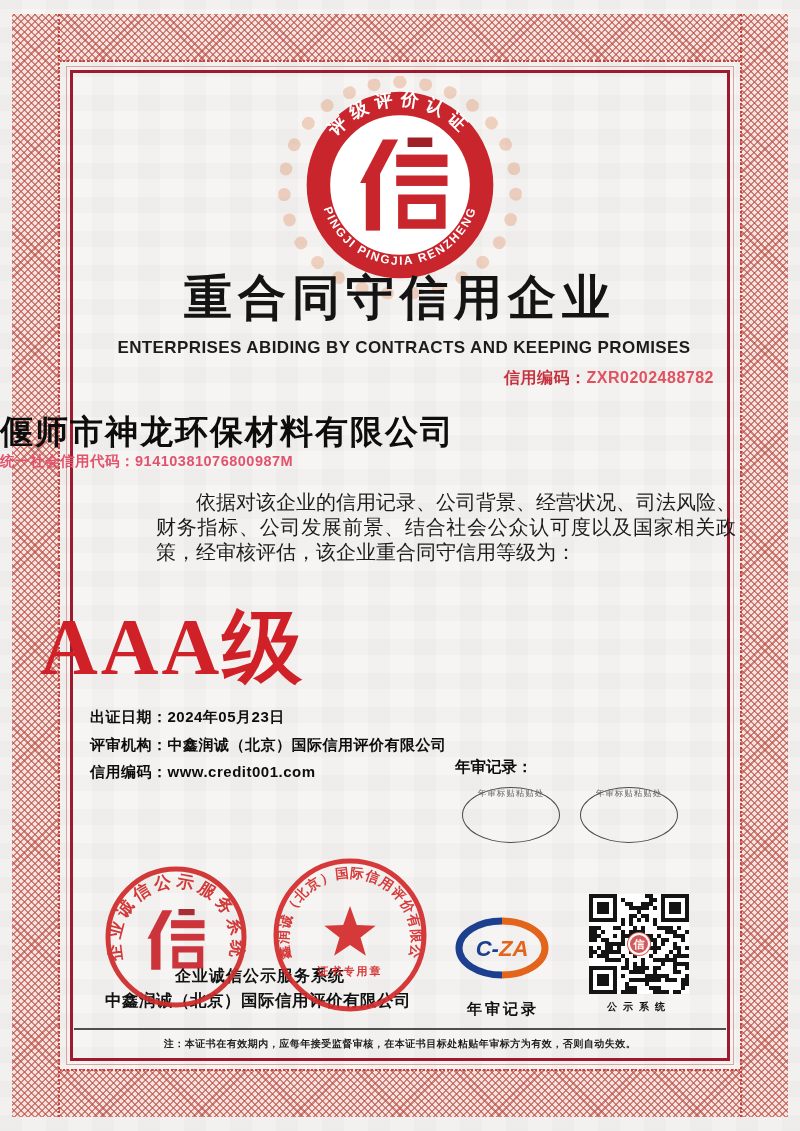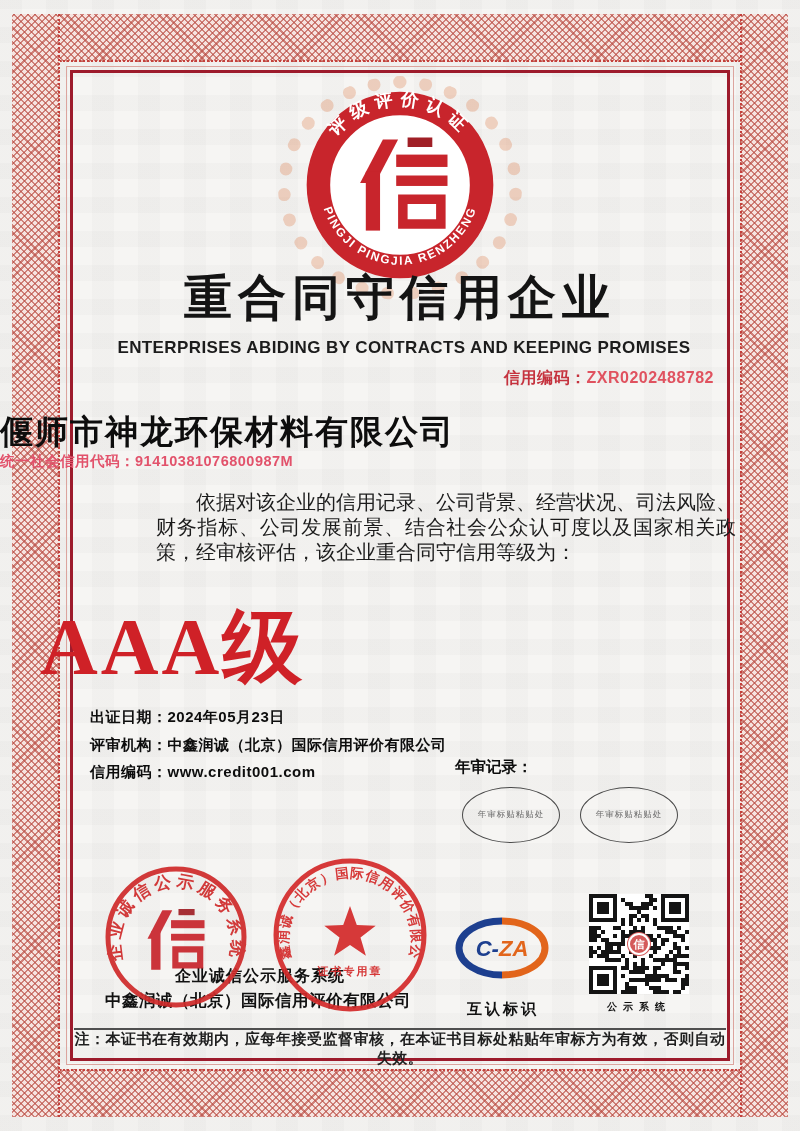--- a/index.html
+++ b/index.html
@@ -68,21 +68,21 @@
     font-family:"Liberation Serif","DejaVu Serif",serif; font-weight:bold;
     font-size:80px; letter-spacing:3px; color:#cf2127;padding-left:40px;
   }
   
   .info { position:absolute; left:90px; top:708px; font-size:15px; font-weight:bold; color:#0d0d0d; }
   .info .row { height:27.5px; letter-spacing:.5px; }
   
   .ar-label { position:absolute; left:455px; top:757px; font-size:15.5px; font-weight:bold; color:#0d0d0d;text-align:center; }
   .oval {
     position:absolute; top:787px; width:98px; height:56px; border:1.5px solid #4a4a4a;
-    border-radius:50%; display:flex; align-items:center; justify-content:center;
+    border-radius:50%; display:flex; align-items:flex-start; justify-content:center;
     font-size:8.5px; color:#666; letter-spacing:1px;
   }
   .oval1 { left:462px; } .oval2 { left:580px; }
   
   .footer-line1 { position:absolute; left:100px; width:320px; top:966px; text-align:center;
     font-weight:bold; font-size:16px; color:#111; letter-spacing:1px; }
   .footer-line2 { position:absolute; left:58px; width:400px; top:990px; text-align:center;
     font-weight:bold; font-size:16.5px; color:#111; letter-spacing:.5px; }
   .left-seal  { position:absolute; left:103px; top:864px; width:146px; height:146px; opacity:.92; }
   .right-seal { position:absolute; left:271px; top:856px; width:158px; height:158px; opacity:.92; }
@@ -90,21 +90,21 @@
   .cza-label { position:absolute; left:448px; width:110px; top:1000px; text-align:center;
     font-weight:bold; font-size:15px; letter-spacing:3px; color:#111; }
   .qr { position:absolute; left:589px; top:894px; width:100px; height:100px; background:#fff; }
   .qr-logo { position:absolute; left:39px; top:39px; width:22px; height:22px; border-radius:50%;
     background:#d45a5a; border:2px solid #fff; box-shadow:0 0 0 1px #d45a5a;
     display:flex; align-items:center; justify-content:center; color:#fff; font-size:11px; font-weight:bold; }
   .qr-label { position:absolute; left:578px; width:122px; top:1000px; text-align:center;
     font-weight:bold; font-size:10px; letter-spacing:6px; color:#111; }
   .note {
     position:absolute; left:74px; right:74px; top:1028px; border-top:2px solid #4f4f4f;
-    padding-top:0; text-align:center; font-weight:bold; font-size:15px; color:#1f1f1f; letter-spacing:.5px;
+    padding-top:7px; text-align:center; font-weight:bold; font-size:10px; color:#1f1f1f; letter-spacing:.5px;
   }
 </style>
 </head>
 <body>
 
 <div class="page">
 
   <div class="band band-top"></div>
   <div class="band band-bottom"></div>
   <div class="band band-left"></div>
@@ -190,21 +190,21 @@
     <text x="79" y="119" text-anchor="middle" fill="#d42a2a" font-size="11" font-weight="bold" letter-spacing="2">证书专用章</text>
   </svg>
 
   <svg class="cza" viewBox="0 0 96 64">
     <path d="M48 5 A43 27 0 0 0 48 59" fill="none" stroke="#1d3f8f" stroke-width="7"></path>
     <path d="M48 5 A43 27 0 0 1 48 59" fill="none" stroke="#e2651b" stroke-width="7"></path>
     <text x="48" y="40" text-anchor="middle" font-size="22" font-weight="bold" font-style="italic">
       <tspan fill="#1d3f8f">C-</tspan><tspan fill="#e2651b">ZA</tspan>
     </text>
   </svg>
-  <div class="cza-label">互认标识</div>
+  <div class="cza-label">年审记录</div>
 
   <div class="qr"><svg width="100" height="100" viewBox="0 0 100 100" fill="#141414">
         <rect x="0" y="0" width="4" height="4"></rect>
         <rect x="4" y="0" width="4" height="4"></rect>
         <rect x="8" y="0" width="4" height="4"></rect>
         <rect x="12" y="0" width="4" height="4"></rect>
         <rect x="16" y="0" width="4" height="4"></rect>
         <rect x="20" y="0" width="4" height="4"></rect>
         <rect x="24" y="0" width="4" height="4"></rect>
         <rect x="56" y="0" width="4" height="4"></rect>

